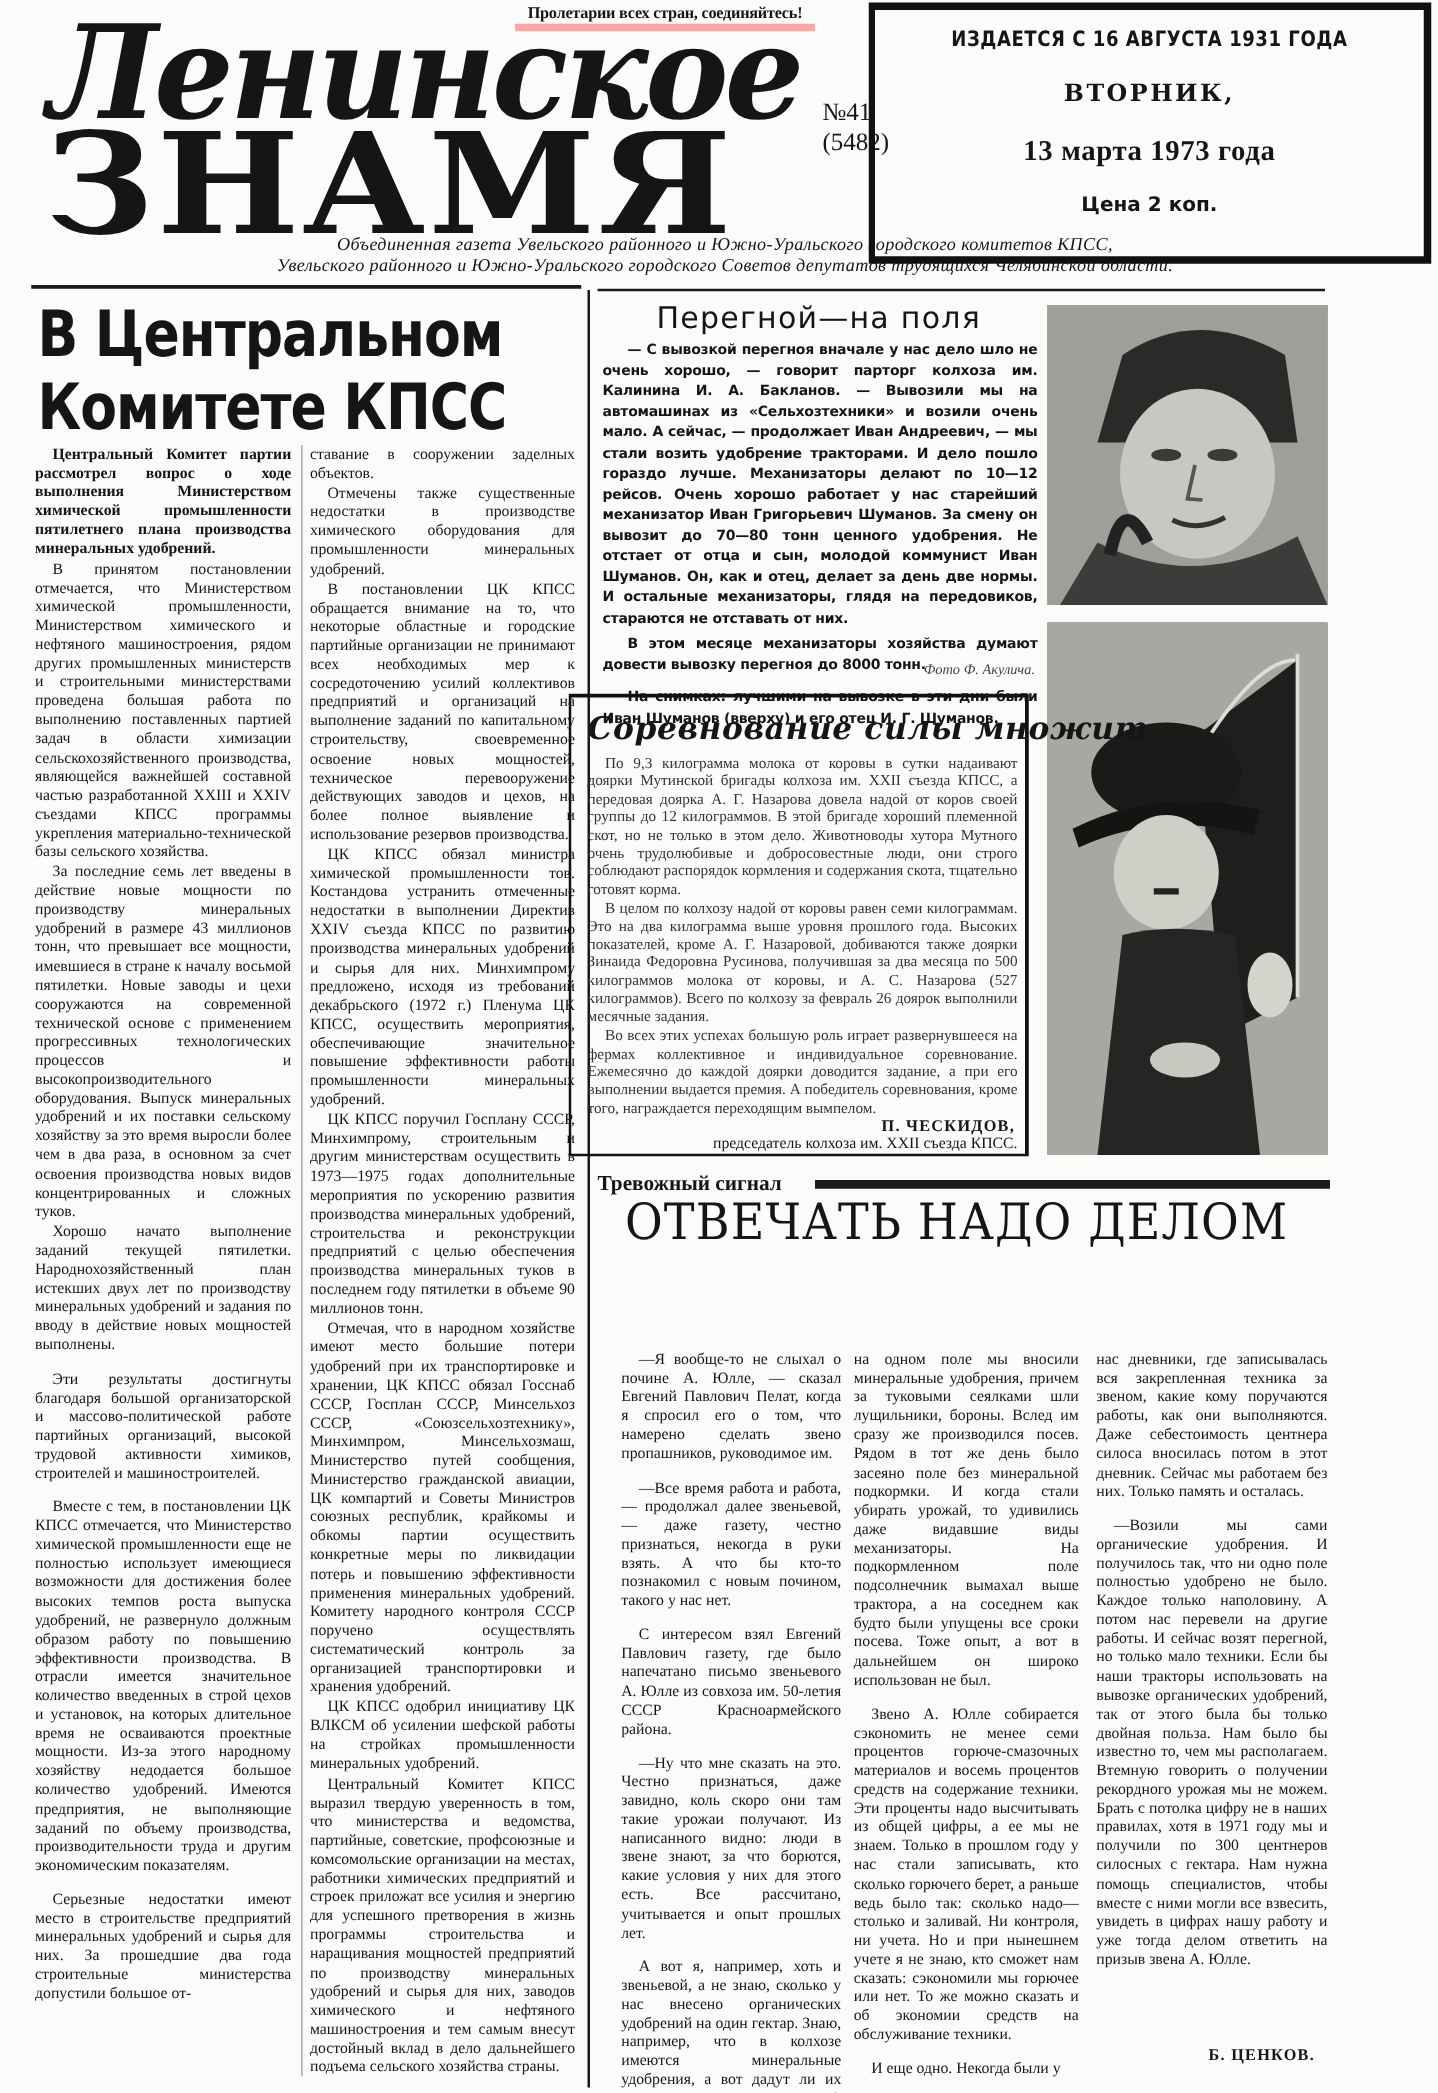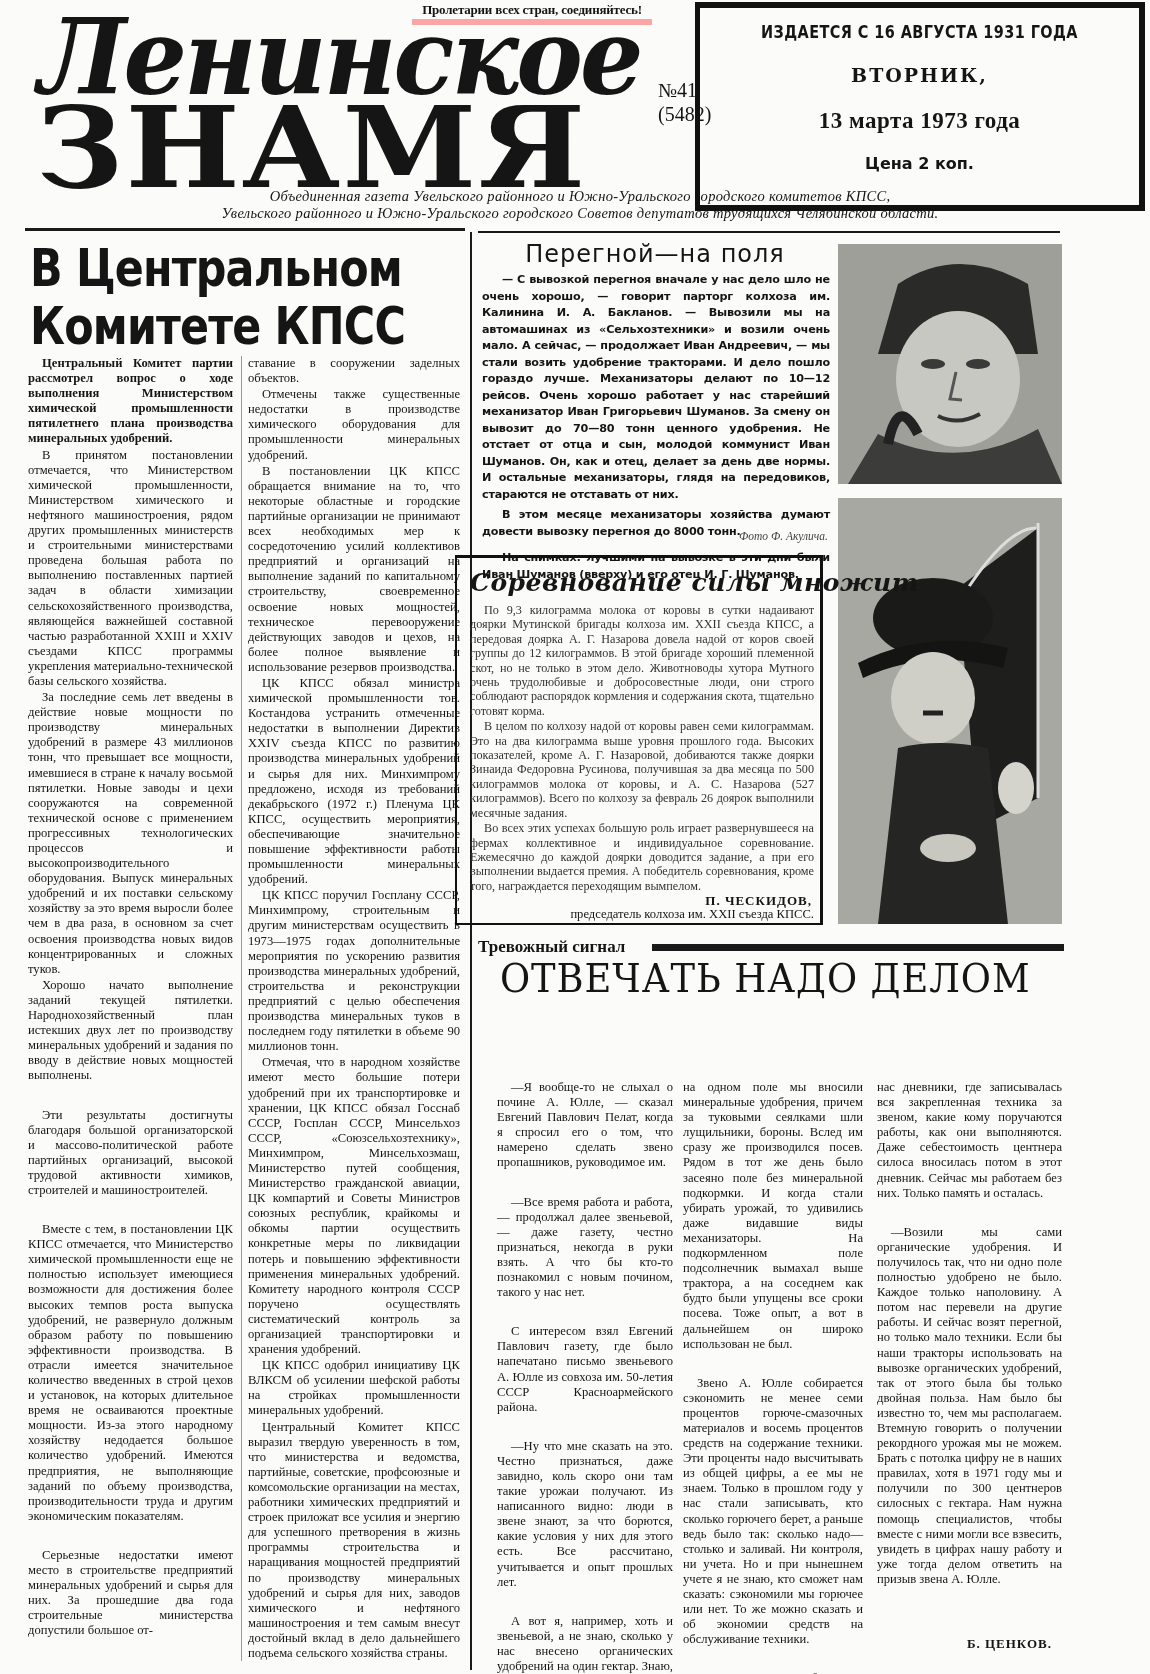--- a/index.html
+++ b/index.html
@@ -31,21 +31,21 @@
                      font-family: "DejaVu Sans", sans-serif; font-size: 16px; font-weight: bold; }
   .subtitle { left: 150px; top: 188px; width: 860px; text-align: center; font-style: italic; font-size: 14.5px;
               line-height: 17px; letter-spacing: 0.3px; }
 
   .rule { background: #1a1a1a; }
 
   
   .col { font-size: 12.6px; line-height: 15.1px; text-align: justify; hyphens: manual; }
   .col p { text-indent: 14px; }
   .col p + p { margin-top: 1px; }
-  .col p.gap { margin-top: 24px; }
+  .col p.gap { margin-top: 12px; }
   .col .bold { font-weight: bold; }
 
   .sans-col { font-family: "DejaVu Sans", sans-serif; font-weight: bold; font-size: 11.2px; line-height: 16.5px;
               text-align: justify; letter-spacing: -0.2px; }
   .sans-col p { text-indent: 20px; }
 
   .h-ck { left: 30px; top: 240px; width: 420px; font-family: "DejaVu Sans", sans-serif; font-weight: bold;
           font-size: 51px; line-height: 58px; letter-spacing: -1px; transform: scaleX(0.84); transform-origin: left;
           white-space: nowrap; text-align: left; }
 

